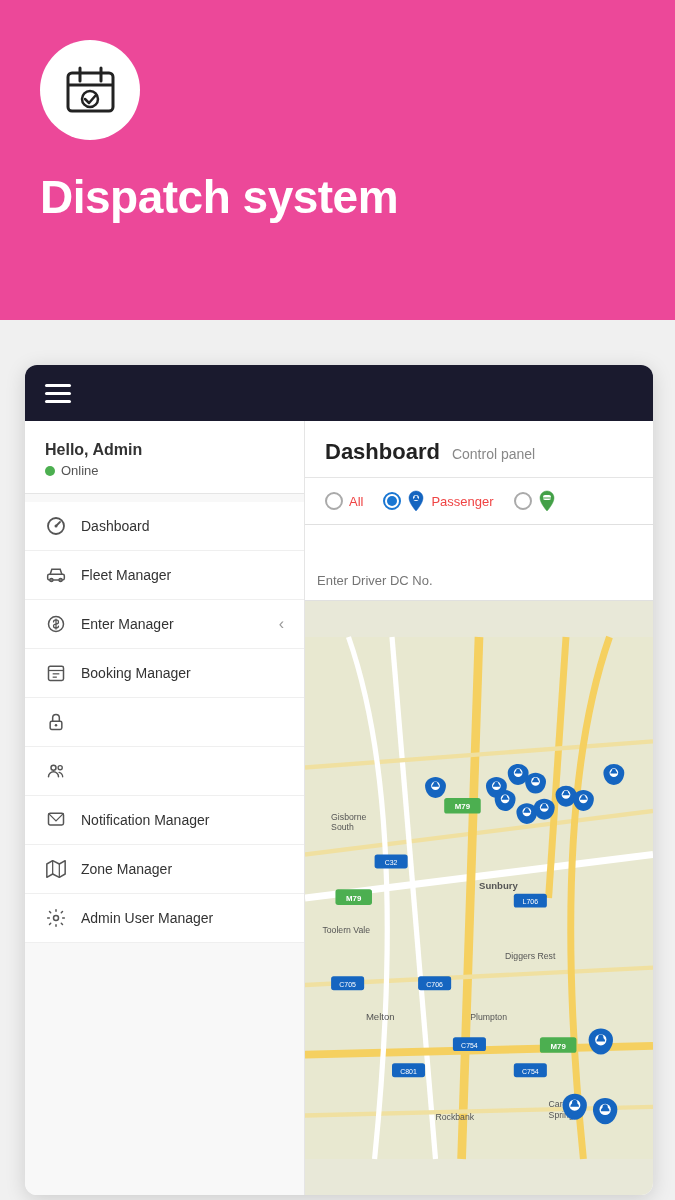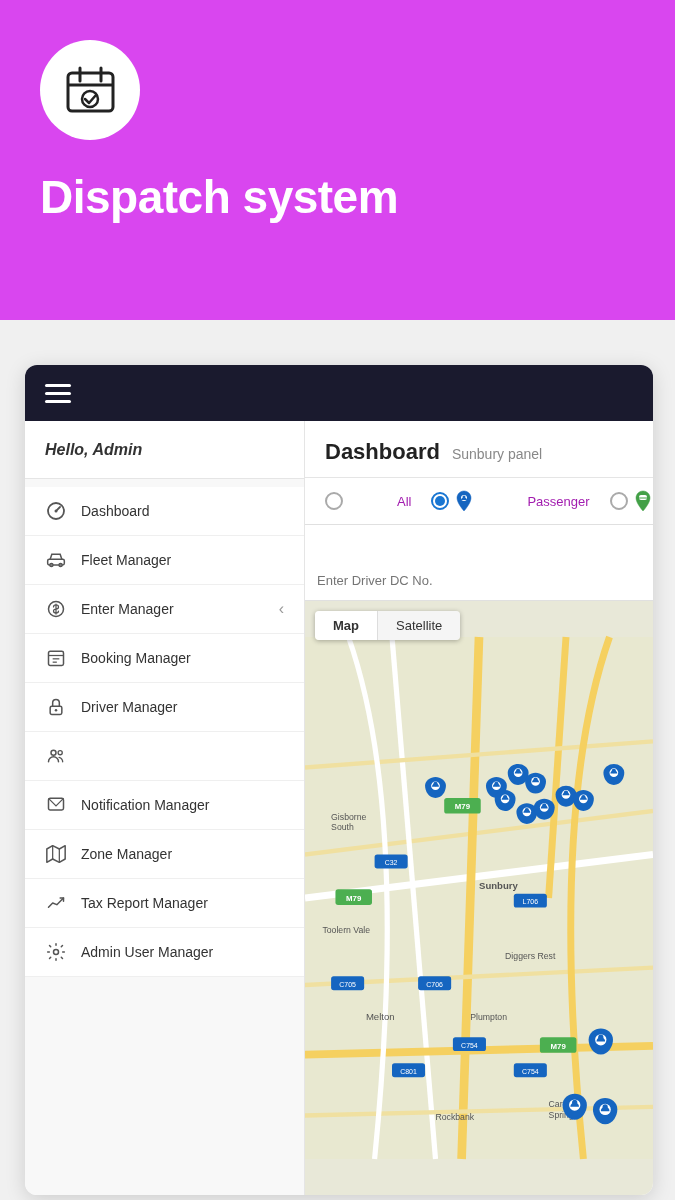--- a/index.html
+++ b/index.html
@@ -6,21 +6,21 @@
     body {
       width: 675px;
       height: 1200px;
       overflow: hidden;
       font-family: 'Segoe UI', Arial, sans-serif;
       background: #f0f0f0;
     }
 
     
     .header-section {
-      background: #d946ef;
+      background: #ec4899;
       width: 100%;
       height: 320px;
       position: relative;
       padding: 40px 40px 30px 40px;
     }
 
     .logo-circle {
       width: 100px;
       height: 100px;
       background: white;
@@ -102,21 +102,20 @@
       padding: 20px 20px 15px 20px;
       border-bottom: 1px solid #e5e5e5;
       background: white;
     }
 
     .user-name {
       font-size: 16px;
       font-weight: 700;
       color: #333;
       margin-bottom: 4px;
-      font-style: italic;
     }
 
     .user-status {
       display: flex;
       align-items: center;
       gap: 6px;
       font-size: 13px;
       color: #555;
     }
 
@@ -227,22 +226,21 @@
     .radio-circle.selected::after {
       content: '';
       width: 10px;
       height: 10px;
       background: #1976d2;
       border-radius: 50%;
     }
 
     .radio-label {
       font-size: 13px;
-      color: #a21caf;
-      margin-left: 48px;
+      color: #ef4444;
     }
 
     
     .search-row {
       padding: 8px 12px;
       background: white;
       border-bottom: 1px solid #e0e0e0;
     }
 
     .search-input {
@@ -309,20 +307,24 @@
       <span></span>
       <span></span>
     </div>
   </div>
 
   <div class="main-area">
 
     <div class="sidebar">
       <div class="user-section">
         <div class="user-name">Hello, Admin</div>
+        <div class="user-status">
+          <div class="status-dot"></div>
+          <span>Online</span>
+        </div>
       </div>
 
       <div class="nav-items">
 
         <div class="nav-item">
           <div class="nav-icon">
             <svg width="20" height="20" viewBox="0 0 20 20" fill="none">
               <circle cx="10" cy="10" r="8" stroke="#555" stroke-width="1.8" fill="none"></circle>
               <path d="M10 10 L14 6" stroke="#555" stroke-width="1.8" stroke-linecap="round"></path>
               <circle cx="10" cy="10" r="1.5" fill="#555"></circle>
@@ -367,21 +369,20 @@
         </div>
 
         <div class="nav-item">
           <div class="nav-icon">
             <svg width="20" height="20" viewBox="0 0 24 24" fill="none">
               <rect x="5" y="11" width="14" height="10" rx="2" stroke="#555" stroke-width="1.8" fill="none"></rect>
               <path d="M8 11V7a4 4 0 018 0v4" stroke="#555" stroke-width="1.8" stroke-linecap="round" fill="none"></path>
               <circle cx="12" cy="16" r="1.5" fill="#555"></circle>
             </svg>
           </div>
-          <span class="nav-label">Driver Manager</span>
         </div>
 
         <div class="nav-item">
           <div class="nav-icon">
             <svg width="20" height="20" viewBox="0 0 24 24" fill="none">
               <circle cx="9" cy="8" r="3" stroke="#555" stroke-width="1.8" fill="none"></circle>
               <path d="M3 19c0-3.3 2.7-6 6-6s6 2.7 6 6" stroke="#555" stroke-width="1.8" stroke-linecap="round" fill="none"></path>
               <circle cx="17" cy="8" r="2.5" stroke="#555" stroke-width="1.6" fill="none"></circle>
               <path d="M20 19c0-2.5-1.8-4.6-4.3-5.4" stroke="#555" stroke-width="1.6" stroke-linecap="round" fill="none"></path>
             </svg>
@@ -402,49 +403,40 @@
           <div class="nav-icon">
             <svg width="20" height="20" viewBox="0 0 24 24" fill="none">
               <polygon points="1,6 1,22 8,18 16,22 23,18 23,2 16,6 8,2" stroke="#555" stroke-width="1.8" fill="none" stroke-linejoin="round"></polygon>
               <line x1="8" y1="2" x2="8" y2="18" stroke="#555" stroke-width="1.5"></line>
               <line x1="16" y1="6" x2="16" y2="22" stroke="#555" stroke-width="1.5"></line>
             </svg>
           </div>
           <span class="nav-label">Zone Manager</span>
         </div>
 
-        <div class="nav-item">
-          <div class="nav-icon">
-            <svg width="20" height="20" viewBox="0 0 24 24" fill="none">
-              <polyline points="3,17 8,12 13,14 21,6" stroke="#555" stroke-width="1.8" stroke-linecap="round" stroke-linejoin="round" fill="none"></polyline>
-              <polyline points="17,6 21,6 21,10" stroke="#555" stroke-width="1.8" stroke-linecap="round" stroke-linejoin="round" fill="none"></polyline>
-            </svg>
-          </div>
-          <span class="nav-label">Tax Report Manager</span>
-        </div>
 
         <div class="nav-item">
           <div class="nav-icon">
             <svg width="20" height="20" viewBox="0 0 24 24" fill="none">
               <circle cx="12" cy="12" r="3" stroke="#555" stroke-width="1.8" fill="none"></circle>
               <path d="M12 2v2M12 20v2M4.22 4.22l1.42 1.42M18.36 18.36l1.42 1.42M2 12h2M20 12h2M4.22 19.78l1.42-1.42M18.36 5.64l1.42-1.42" stroke="#555" stroke-width="1.8" stroke-linecap="round"></path>
             </svg>
           </div>
           <span class="nav-label">Admin User Manager</span>
         </div>
 
       </div>
     </div>
 
     <div class="dashboard-panel">
 
       <div class="dashboard-header">
         <div class="dashboard-title-row">
           <span class="dashboard-title">Dashboard</span>
-          <span class="dashboard-subtitle">Sunbury panel</span>
+          <span class="dashboard-subtitle">Control panel</span>
         </div>
       </div>
 
       <div class="filter-row">
         <div class="radio-option">
           <div class="radio-circle"></div>
           <span class="radio-label">All</span>
         </div>
         <div class="radio-option">
           <div class="radio-circle selected"></div>
@@ -466,24 +458,20 @@
         </div>
       </div>
 
       <div class="search-row">
         <input class="search-input" type="text" placeholder="Enter Driver DC No." style="">
       </div>
 
       <div class="map-container">
 
         
-        <div style="position:absolute;top:10px;left:10px;z-index:10;display:flex;border-radius:4px;overflow:hidden;box-shadow:0 1px 5px rgba(0,0,0,0.3);">
-          <button class="map-view-btn map-active" style="padding:7px 18px;font-size:13px;font-weight:600;background:white;border:none;border-right:1px solid #ddd;cursor:pointer;">Map</button>
-          <button class="map-view-btn satellite" style="padding:7px 18px;font-size:13px;background:#f5f5f5;border:none;cursor:pointer;">Satellite</button>
-        </div>
 
         
         <svg width="100%" height="100%" viewBox="0 0 400 600" xmlns="http://www.w3.org/2000/svg">
 
           <rect width="400" height="600" fill="#e8e8d0"></rect>
 
           <line x1="0" y1="300" x2="400" y2="250" stroke="#ffffff" stroke-width="8"></line>
           <line x1="0" y1="250" x2="400" y2="200" stroke="#f0e0a0" stroke-width="5"></line>
           <line x1="100" y1="0" x2="150" y2="600" stroke="#ffffff" stroke-width="6"></line>
           <line x1="200" y1="0" x2="180" y2="600" stroke="#f5d060" stroke-width="10"></line>

